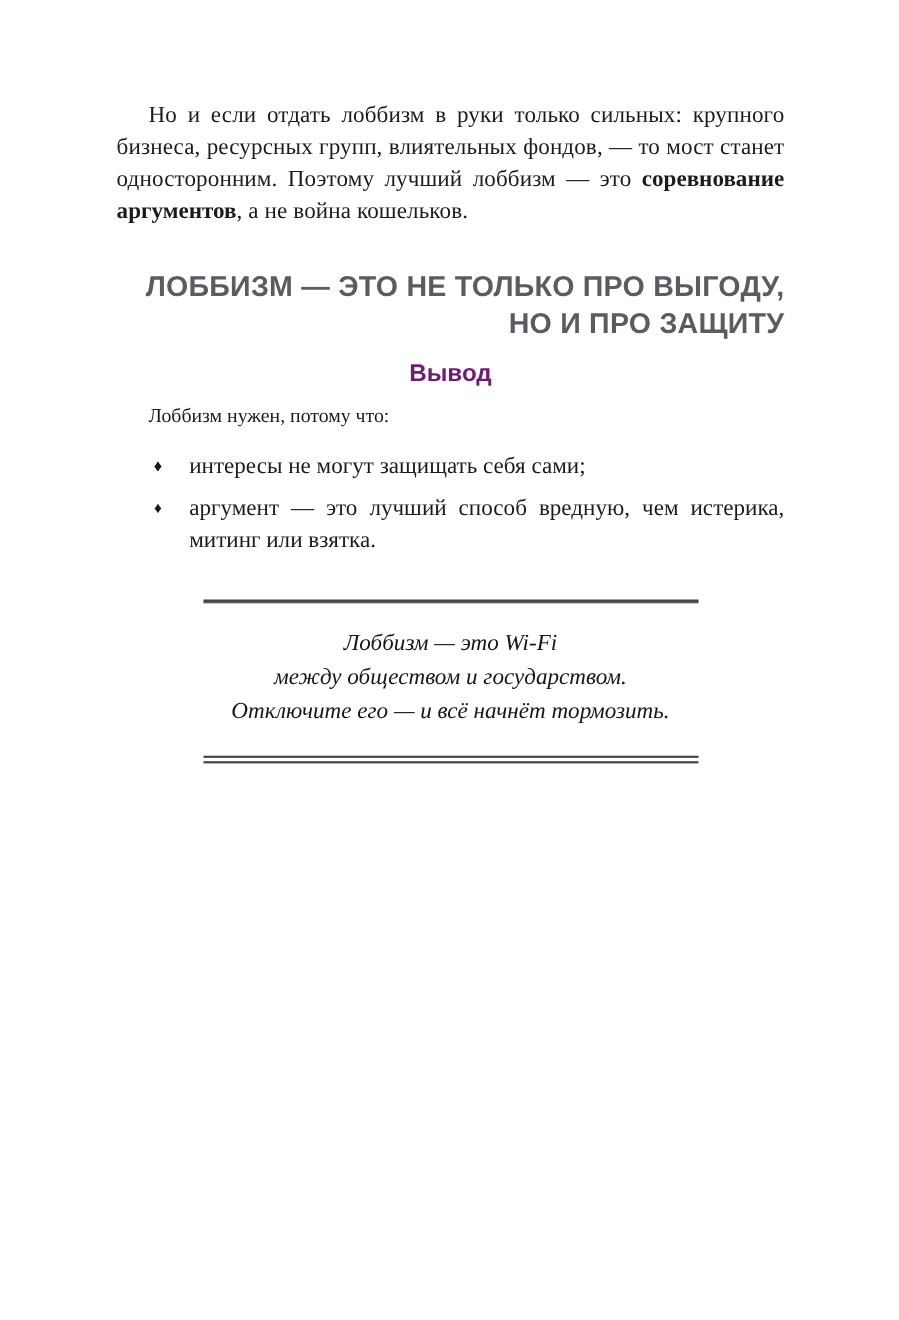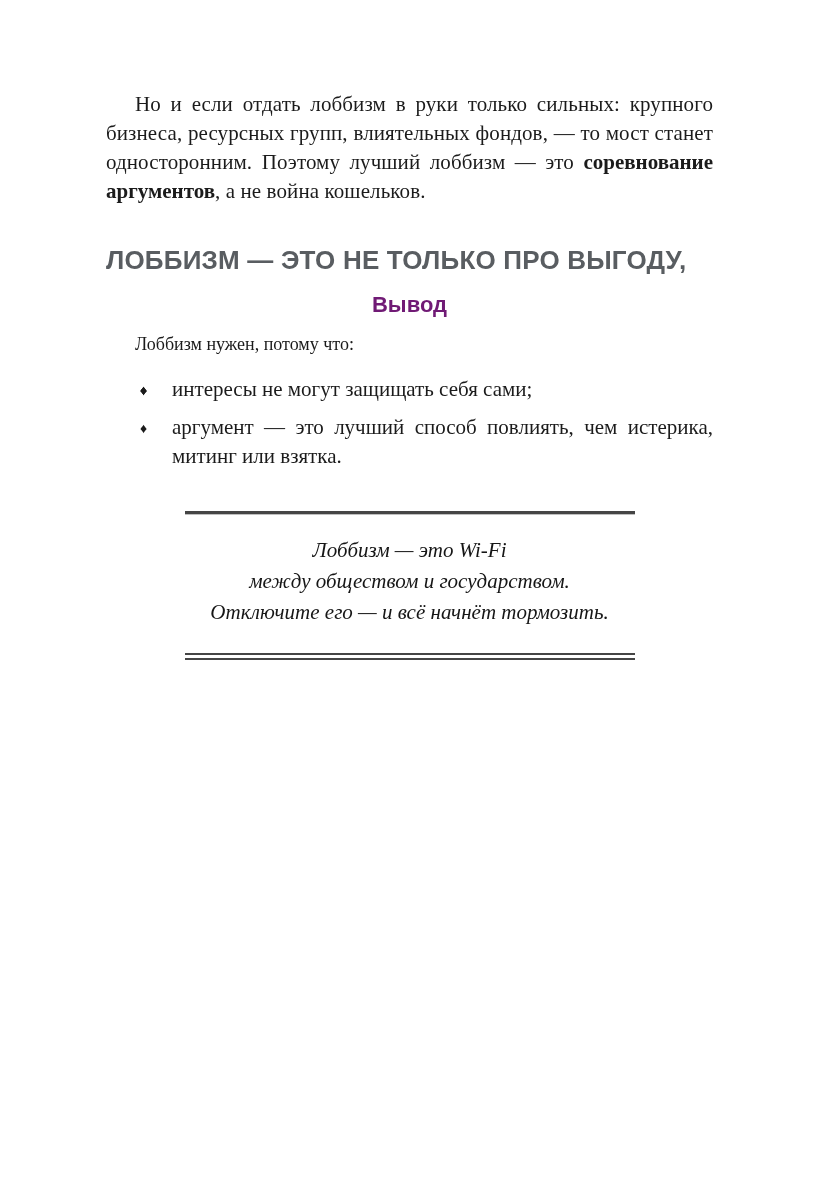--- a/index.html
+++ b/index.html
@@ -33,21 +33,21 @@
   }
   .body-para b {
     letter-spacing: 0;
   }
   .section-heading {
     margin: 37px 0 0 0;
     font-family: "Liberation Sans", "DejaVu Sans", sans-serif;
     font-weight: bold;
     font-size: 26px;
     line-height: 34px;
-    text-align: left;
+    text-align: right;
     color: #595d61;
     letter-spacing: 0.2px;
   }
   .para2 {
     margin-top: 15px;
   }
   .sub-heading {
     margin: 13px 0 0 0;
     font-family: "Liberation Sans", "DejaVu Sans", sans-serif;
     font-weight: bold;
@@ -109,32 +109,33 @@
 </head>
 <body>
 
 <div class="page">
   <div class="content">
 
     <p class="body-para"><span>Но и если отдать лоббизм в руки только сильных: крупного бизнеса, ресурсных групп, влиятельных фондов, — то мост станет односторонним. Поэтому лучший лоббизм — это </span><b>соревнование аргументов</b><span>, а не война кошельков.</span></p>
 
     <h1 class="section-heading">
       <span style="display:block">ЛОББИЗМ — ЭТО НЕ ТОЛЬКО ПРО ВЫГОДУ,</span>
+      <span style="display:block">НО И ПРО ЗАЩИТУ</span>
     </h1>
 
 
     <h2 class="sub-heading">Вывод</h2>
 
     <p class="list-intro">Лоббизм нужен, потому что:</p>
 
     <ul class="diamond-list">
       <li><span class="marker">♦</span></li>
       <li><span class="marker">♦</span></li>
       <li><span class="marker">♦</span><span>интересы не могут защищать себя сами;</span></li>
-      <li><span class="marker">♦</span><span>аргумент — это лучший способ повлиять, чем истерика, митинг или взятка.</span></li>
+      <li><span class="marker">♦</span><span>аргумент — это лучший способ вредную, чем истерика, митинг или взятка.</span></li>
     </ul>
 
     <div class="quote-block">
       <div class="rule-single"></div>
       <div class="quote-text">
         <div>Лоббизм — это Wi-Fi</div>
         <div>между обществом и государством.</div>
         <div>Отключите его — и всё начнёт тормозить.</div>
       </div>
       <div class="rule-double"></div>

